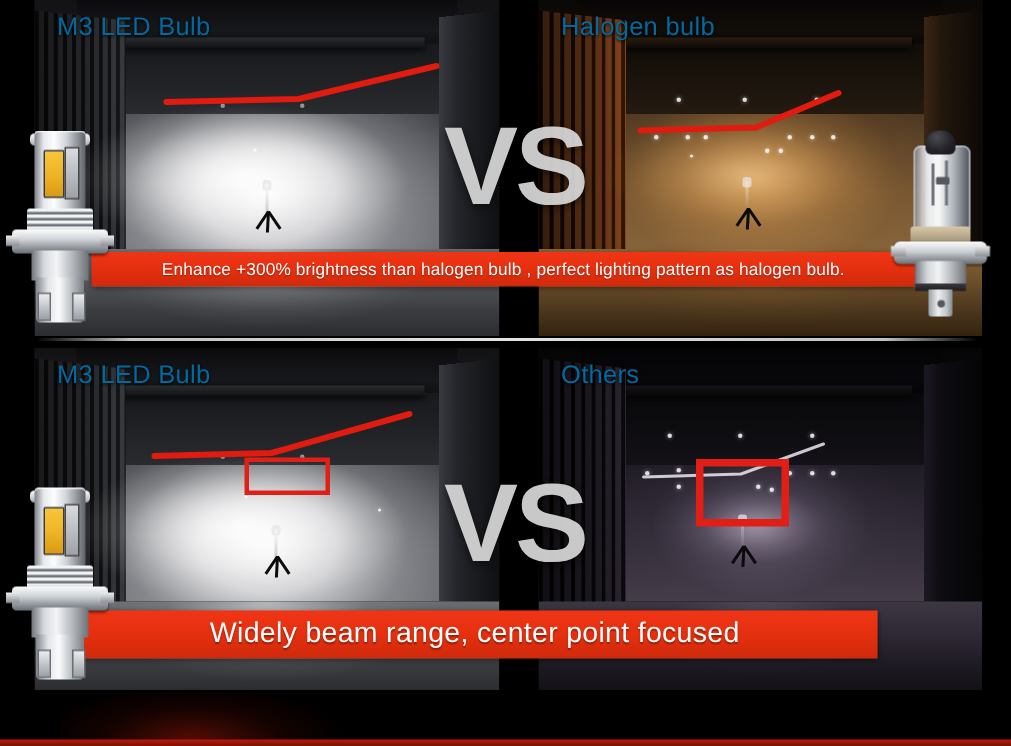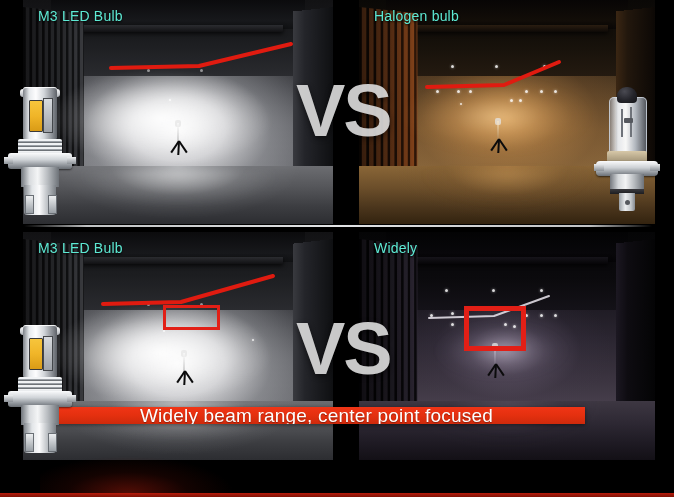--- a/index.html
+++ b/index.html
@@ -160,21 +160,21 @@
   .cutoff{position:absolute;left:0;top:0;width:100%;height:100%;pointer-events:none;}
   .cutoff svg{width:100%;height:100%;display:block;}
 
   
   .hl-rect{position:absolute;border:3px solid #e21f16;box-sizing:border-box;}
   .hl-rect.thick{border-width:5px;}
 
   
   .panel-label{
     position:absolute;top:8px;left:15px;
-    color:#5eead4;font-size:14px;letter-spacing:.2px;
+    color:#0369a1;font-size:17px;letter-spacing:.2px;
     text-shadow:0 1px 2px rgba(0,0,0,.9);
     white-space:nowrap;
   }
 
   
   .vs-word{
     position:absolute;z-index:6;
     font-size:74px;font-weight:bold;line-height:1;
     color:#d9d9d9;letter-spacing:-2px;
     text-shadow:0 2px 6px rgba(0,0,0,.55);
@@ -192,21 +192,21 @@
     display:flex;align-items:center;justify-content:center;
     box-shadow:0 1px 4px rgba(0,0,0,.5);
     text-shadow:0 1px 1px rgba(0,0,0,.35);
     white-space:nowrap;overflow:hidden;
   }
   #banner-top{
     left:61px;top:168px;width:549px;height:23px;
     font-size:11.5px;letter-spacing:.1px;
   }
   #banner-bottom{
-    left:48px;top:407px;width:537px;height:17px;
+    left:48px;top:407px;width:537px;height:32px;
     font-size:19px;letter-spacing:.2px;
   }
 
   
   .bulb{position:absolute;z-index:8;}
 
   
   .led-bulb{width:72px;height:130px;}
   .led-bulb .led-top{
     position:absolute;left:19px;top:0;width:34px;height:52px;
@@ -410,20 +410,21 @@
         </svg>
       </div>
       <div class="panel-label">Halogen bulb</div>
     </div>
 
     <div class="v-divider" style="left:333px;top:0;width:7px;height:224px;"></div>
   </div>
 
   <div class="vs-word" id="vs-top">VS</div>
 
+  <div class="banner" id="banner-top">Enhance +300% brightness than halogen bulb , perfect lighting pattern as halogen bulb.</div>
 
   <div class="bulb led-bulb" id="bulb-led-top">
     <div class="led-cap"></div>
       <div class="led-top"></div>
     <div class="led-chip"></div>
       <div class="led-chip2"></div>
     <div class="fins"></div>
     <div class="flange"></div>
       <div class="flange-tab-l"></div>
       <div class="flange-tab-r"></div>
@@ -514,21 +515,21 @@
             <div class="legB"></div>
             <div class="legC"></div>
         </div>
       </div>
       <div class="cutoff">
         <svg viewBox="0 0 296 228" preserveAspectRatio="none" aria-hidden="true">
           <polyline points="70,86 135,84 190,64" fill="none" stroke="rgba(236,232,240,.85)" stroke-width="2" stroke-linecap="round" stroke-linejoin="round"></polyline>
         </svg>
       </div>
       <div class="hl-rect thick" style="left:105px;top:74px;width:62px;height:45px;"></div>
-      <div class="panel-label">Widely</div>
+      <div class="panel-label">Others</div>
     </div>
 
     <div class="v-divider" style="left:333px;top:0;width:7px;height:228px;"></div>
   </div>
 
   <div class="vs-word" id="vs-bottom">VS</div>
 
   <div class="banner" id="banner-bottom">Widely beam range, center point focused</div>
 
   <div class="bulb led-bulb" id="bulb-led-bottom">

